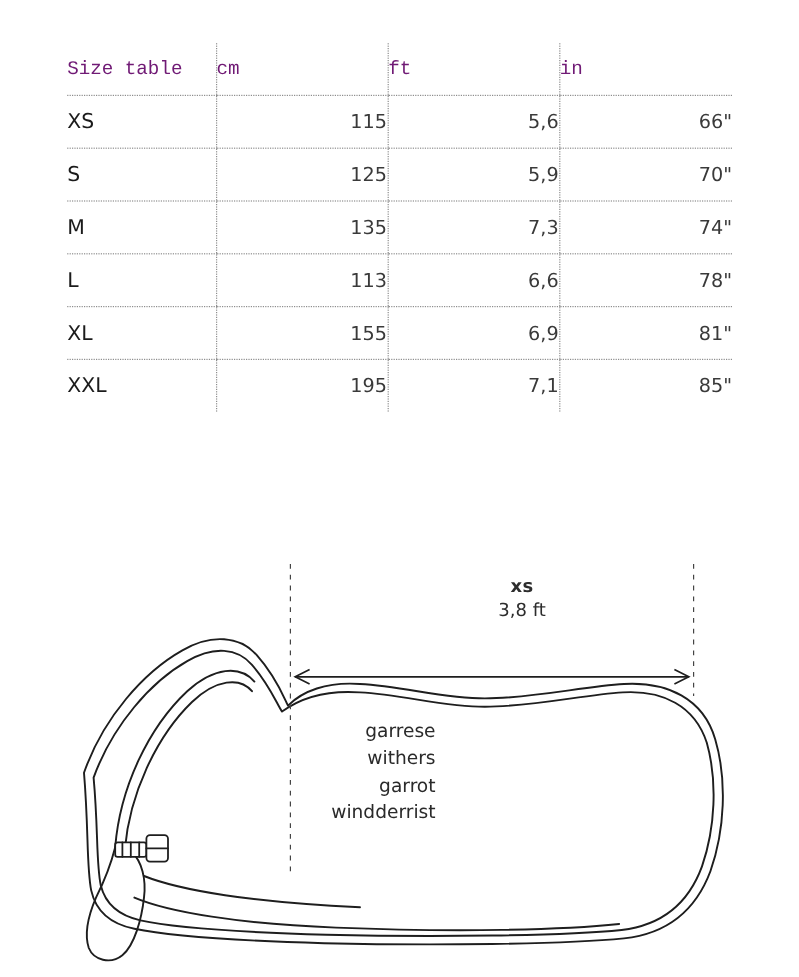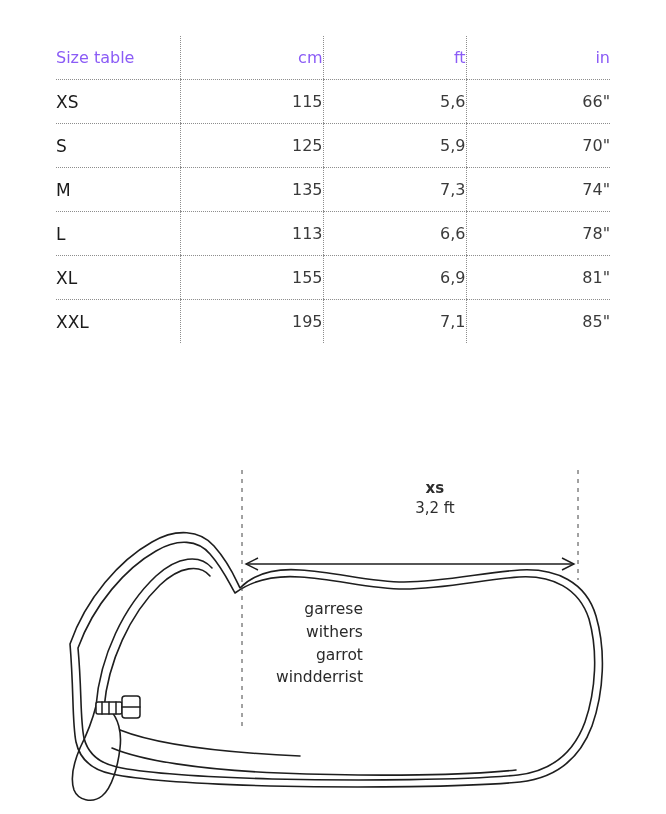--- a/index.html
+++ b/index.html
@@ -36,28 +36,29 @@
   table.size-table th,
   table.size-table td {
     padding: 0;
     height: 43px;
     vertical-align: middle;
     font-weight: normal;
   }
   .head-cell {
     font-weight: bold;
     font-size: 16px;
-    color: #8b5cf6;
+    color: #701a75;
+    font-family: Liberation Mono, monospace;
   }
   .head-label {
     text-align: left;
     padding-left: 6px;
   }
   .head-unit {
-    text-align: right;
+    text-align: left;
   }
   .row-label {
     font-weight: bold;
     font-size: 17px;
     text-align: left;
     padding-left: 6px;
     color: #1b1b1b;
   }
   .row-val {
     text-align: right;
@@ -242,21 +243,21 @@
     </g>
     <g stroke="#1e1e1e" stroke-width="1.4" fill="none">
       <line x1="246" y1="134" x2="574" y2="134"></line>
       <polyline points="258,128 246,134 258,140"></polyline>
       <polyline points="562,128 574,134 562,140"></polyline>
     </g>
   </svg>
 
   <div class="dim-block">
     <div class="dim-label dim-size">xs</div>
-    <div class="dim-label">3,2 ft</div>
+    <div class="dim-label">3,8 ft</div>
   </div>
 
   <div class="terms">
     <div>garrese</div>
     <div>withers</div>
     <div>garrot</div>
     <div>windderrist</div>
   </div>
 </div>
 

